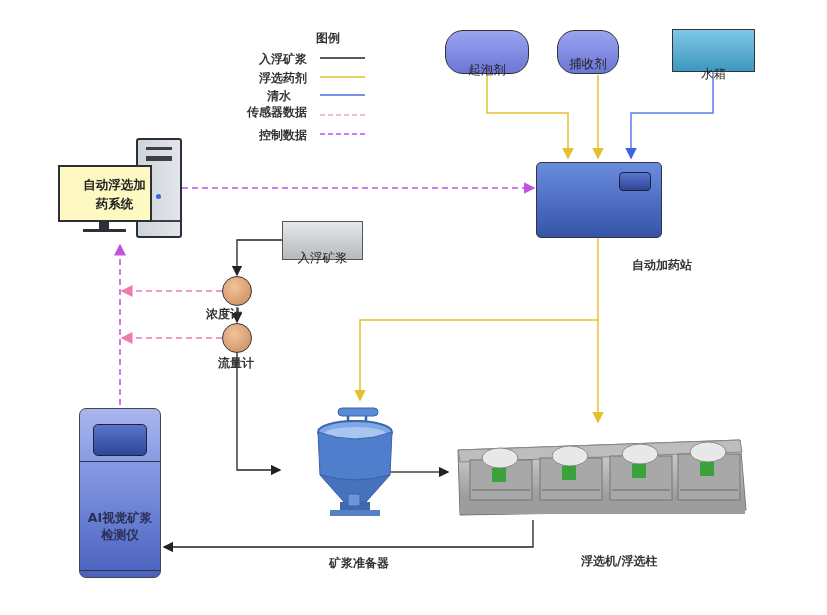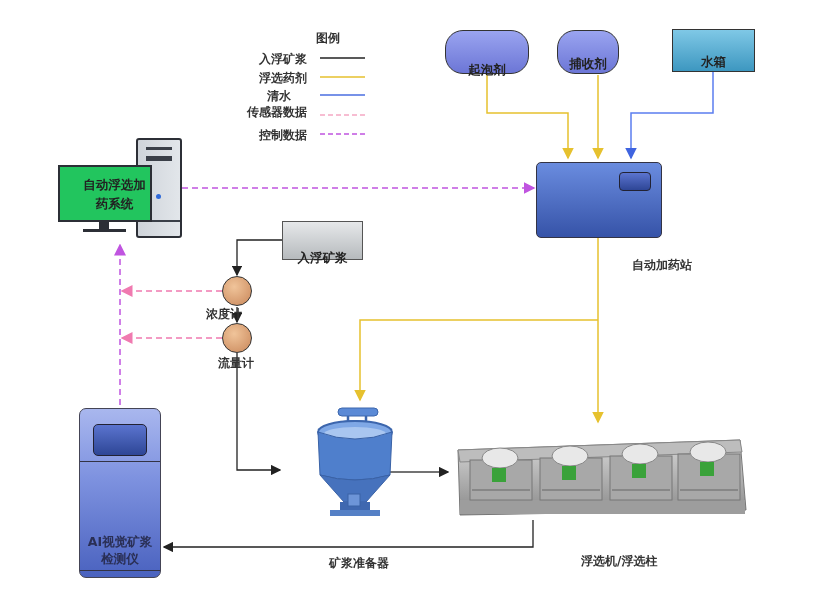--- a/index.html
+++ b/index.html
@@ -1,26 +1,26 @@
 <!DOCTYPE html>
 <html><head>
 <meta charset="utf-8">
 <style>
   html, body { margin:0; padding:0; background:#ffffff; }
   body { width:827px; height:615px; position:relative; overflow:hidden;
          font-family:"DejaVu Sans", "Liberation Sans", sans-serif; color:#333; }
   .abs { position:absolute; }
   .lbl { position:absolute; font-weight:bold; font-size:12px; color:#333; white-space:nowrap;padding-left:16px; }
-  .node-text { font-weight:bold; font-size:12.5px; color:#222;margin-top:36px; }
+  .node-text { font-weight:normal; font-size:12.5px; color:#222;margin-top:36px; }
   .pill { position:absolute; border:1.5px solid #333; border-radius:18px;
           background:linear-gradient(#9aa4f0, #6c76d6);
           display:flex; align-items:center; justify-content:center; box-sizing:border-box; }
   .box-water { position:absolute; border:1.5px solid #333;
           background:linear-gradient(#7fc8e6, #3d97c0);
-          display:flex; align-items:flex-end; justify-content:center; box-sizing:border-box; }
+          display:flex; align-items:flex-start; justify-content:center; box-sizing:border-box; }
   .station { position:absolute; border:1.5px solid #334; border-radius:5px;
           background:linear-gradient(#6a8cdf, #3653a8); box-sizing:border-box; }
   .station .screen { position:absolute; right:10px; top:9px; width:30px; height:17px;
           border:1.5px solid #223; border-radius:4px; background:linear-gradient(#5b74cf,#2e4696); }
   .feed-box { position:absolute; border:1.5px solid #555;
           background:linear-gradient(#e6e8ea, #b6babd); box-sizing:border-box;
           display:flex; align-items:center; justify-content:center; }
   .meter { position:absolute; width:30px; height:30px; border-radius:50%;
           border:1.5px solid #333; box-sizing:border-box;
           background:radial-gradient(circle at 40% 35%, #f0c49a, #c9875a); }
@@ -31,21 +31,21 @@
           border:1.5px solid #223; border-radius:5px; background:linear-gradient(#5b74cf,#2e4696); }
   .detector .bot { position:absolute; left:0; right:0; bottom:0; height:6px; border-top:1.5px solid #334; }
   .detector .txt { position:absolute; left:0; right:0; top:100px; text-align:center;
           line-height:17px; font-weight:bold; font-size:12.5px; color:#2a2f55; }
   .tower { position:absolute; border:2px solid #2c2f36; border-radius:3px;
           background:linear-gradient(90deg,#cfd4da,#e2e6ea); box-sizing:border-box; }
   .tower .bar1 { position:absolute; left:8px; right:8px; top:7px; height:3px; background:#3a3f48; }
   .tower .bar2 { position:absolute; left:8px; right:8px; top:16px; height:5px; background:#3a3f48; }
   .tower .led { position:absolute; left:18px; top:54px; width:5px; height:5px; border-radius:50%; background:#2f6ad8; }
   .tower .sep { position:absolute; left:0; right:0; top:80px; height:1.5px; background:#3a3f48; }
-  .monitor { position:absolute; border:2px solid #2c2f36; background:#22c55e; box-sizing:border-box;
+  .monitor { position:absolute; border:2px solid #2c2f36; background:#fef9c3; box-sizing:border-box;
           display:flex; align-items:center; justify-content:center; text-align:center;padding-left:19px; }
   .monitor span { font-weight:bold; font-size:12.5px; line-height:19px; color:#222; }
   svg.lines { position:absolute; left:0; top:0; }
 </style>
 </head>
 <body>
 
 <svg class="lines" width="827" height="615">
   <defs>
     <marker id="ah-black" markerWidth="8" markerHeight="8" refX="7" refY="4" orient="auto">
@@ -130,21 +130,21 @@
 </div>
 
 <div class="meter" style="left:222px;top:276px;"></div>
 <div class="lbl" style="left:190px;top:306px;">浓度计</div>
 <div class="meter" style="left:222px;top:323px;"></div>
 <div class="lbl" style="left:202px;top:355px;font-family:Liberation Mono, monospace;">流量计</div>
 
 <div class="detector" style="left:79px;top:408px;width:82px;height:170px;">
   <div class="top"></div>
   <div class="scr"></div>
-  <div class="txt" style="padding:0 6px;margin-top:24px;">AI视觉矿浆检测仪</div>
+  <div class="txt" style="padding:0 6px;">AI视觉矿浆检测仪</div>
   <div class="bot"></div>
 </div>
 
 <svg class="abs" style="left:300px;top:400px;" width="100" height="120" viewBox="0 0 100 120">
   <rect x="38" y="8" width="40" height="8" rx="4" fill="#5b8ad6" stroke="#3c66ad"></rect>
   <line x1="48" y1="16" x2="48" y2="52" stroke="#3c66ad" stroke-width="2.5"></line>
   <line x1="66" y1="16" x2="66" y2="52" stroke="#3c66ad" stroke-width="2.5"></line>
   <path d="M18,30 Q55,12 92,30" fill="none" stroke="#3c66ad" stroke-width="2"></path>
   <ellipse cx="55" cy="32" rx="37" ry="11" fill="#7fa8e6" stroke="#3c66ad" stroke-width="2"></ellipse>
   <ellipse cx="55" cy="34" rx="31" ry="7" fill="#a9c6f0"></ellipse>

